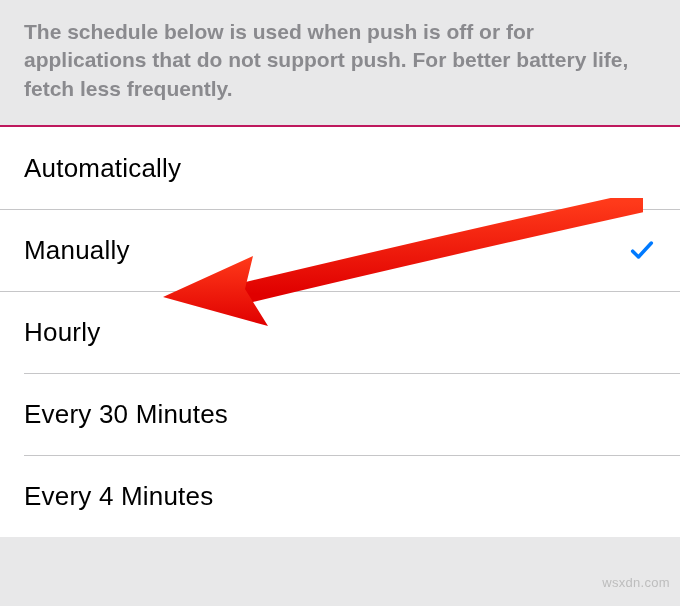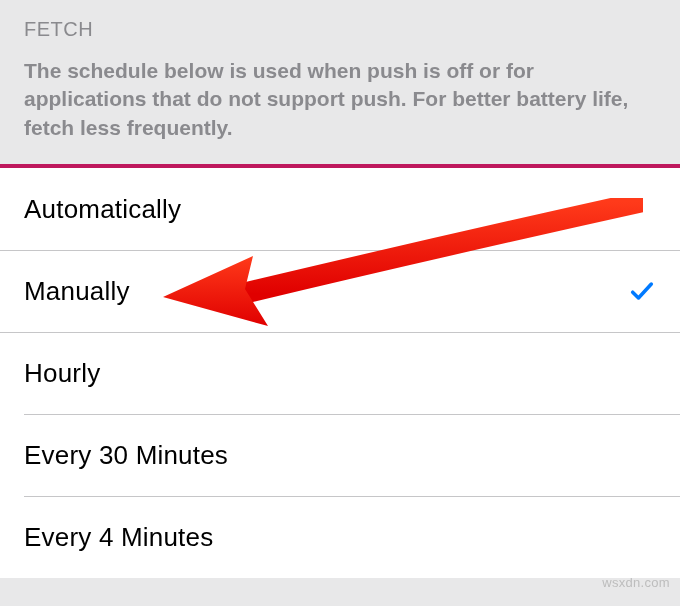--- a/index.html
+++ b/index.html
@@ -27,21 +27,21 @@
       font-weight: 400;
     }
     .section-description {
       font-size: 21px;
       color: #8a8a8e;
       line-height: 1.35;
       font-weight: 700;
     }
     .list {
       background: #ffffff;
-      border-top: 4px solid #be185d;
+      border-top: 2px solid #be185d;
       text-align: center;
     }
     .list-row {
       display: flex;
       align-items: center;
       justify-content: space-between;
       padding: 0 24px;
       height: 82px;
       position: relative;
       background: #ffffff;
@@ -88,21 +88,20 @@
       color: #bdbdbd;
       font-family: Arial, sans-serif;
       letter-spacing: 0.3px;
       text-align: right;
     }
   </style>
 </head>
 <body>
 
 <div class="header-section">
-  <div class="section-title">FETCH</div>
   <div class="section-description">The schedule below is used when push is off or for applications that do not support push. For better battery life, fetch less frequently.</div>
 </div>
 
 <div class="list">
 
   <div class="list-row">
     <span class="row-label">Automatically</span>
   </div>
 
   <div class="list-row full-sep">

